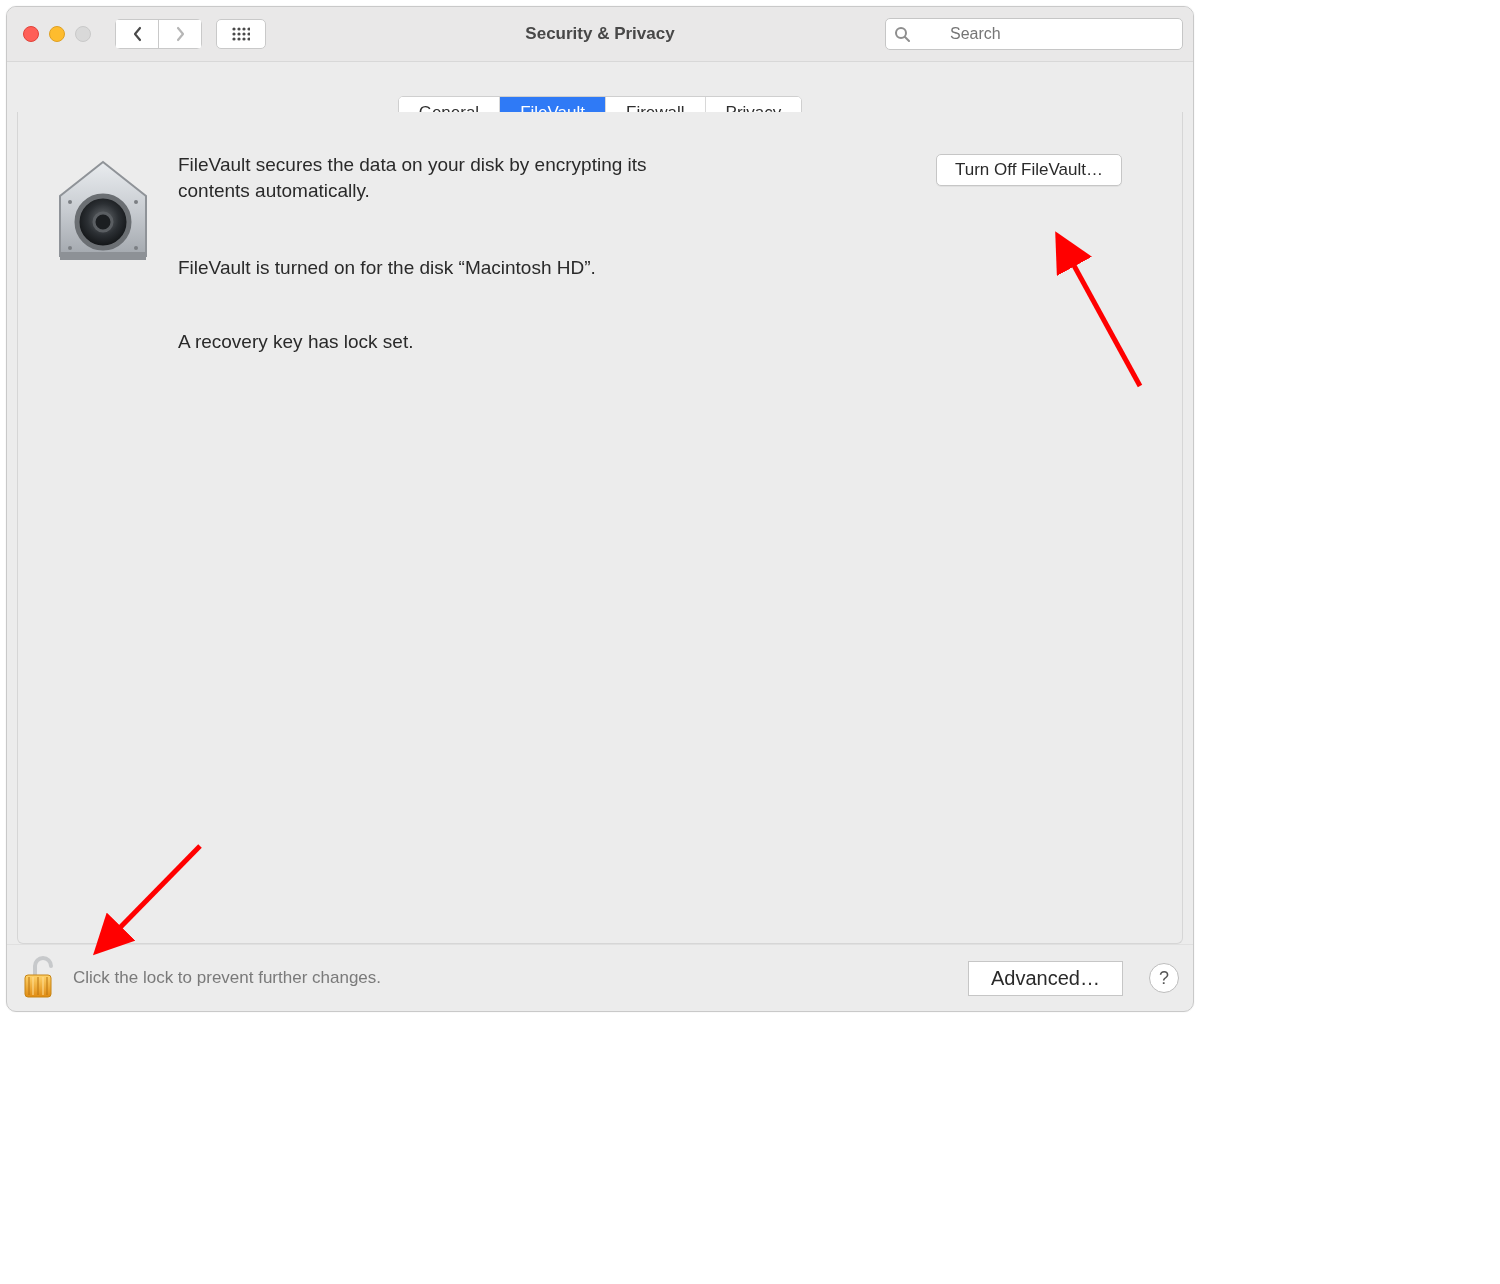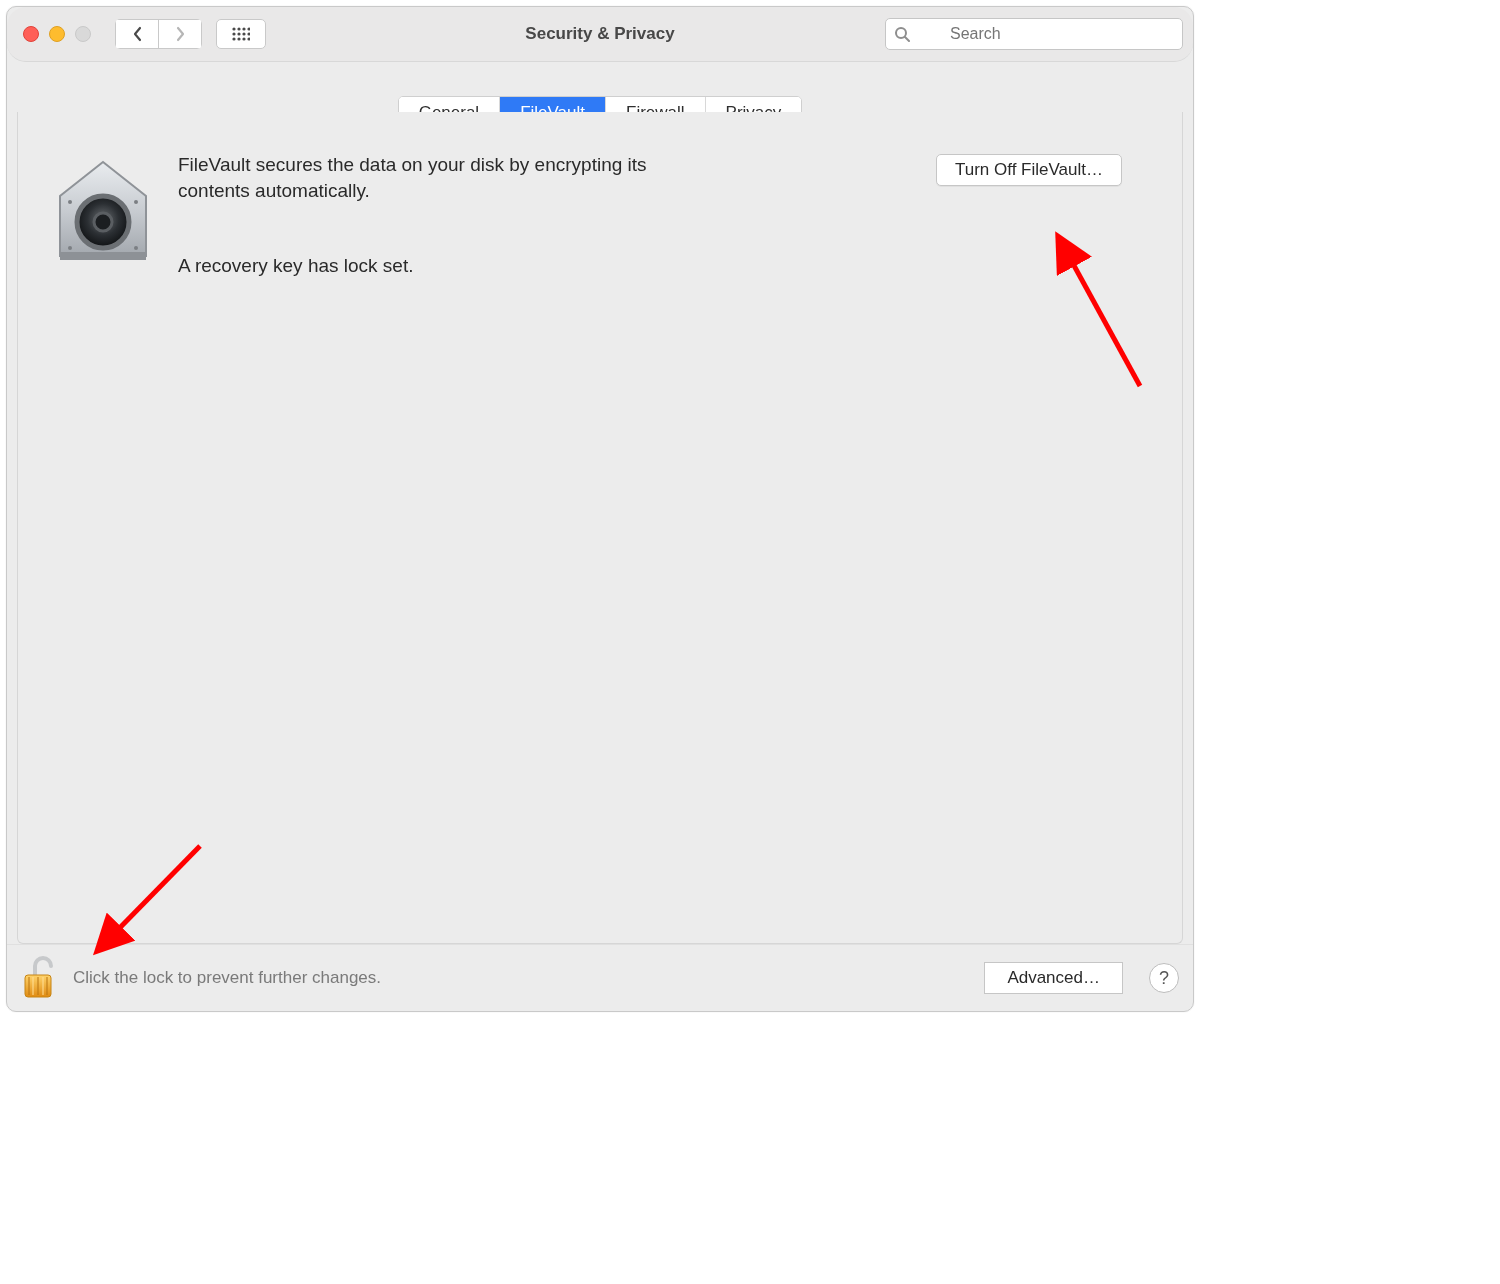--- a/index.html
+++ b/index.html
@@ -26,21 +26,20 @@
   
   .titlebar{
     height:54px;
     border-bottom:1px solid #d8d8d8;
     background:#e9e8e8;
     display:flex;
     align-items:center;
     position:relative;
     padding:0 10px;
     flex:0 0 auto;
-    border-radius:19px;
   }
   .traffic-lights{display:flex;gap:10px;align-items:center;margin-left:6px;}
   .tl{width:14px;height:14px;border-radius:50%;}
   .tl.red{background:#ff5f57;border:1px solid #e14239;}
   .tl.yellow{background:#febc2e;border:1px solid #dfa023;}
   .tl.grey{background:#d9d9d9;border:1px solid #c9c9c9;}
   .nav-group{display:flex;margin-left:24px;border-radius:5px;overflow:hidden;}
   .nav-btn{
     width:42px;height:28px;background:#fff;border:1px solid #c9c9c9;
     display:flex;align-items:center;justify-content:center;
@@ -92,21 +91,21 @@
   .warn-label{color:#e03b24;font-weight:400;}
   .status-line{margin-top:54px;font-size:19px;color:#2a2a2a;}
   
   .footer{
     height:66px;display:flex;align-items:center;padding:0 14px;gap:16px;
     border-top:1px solid #e0e0e0;flex:0 0 auto;
   }
   .footer .hint{font-size:17px;color:#7a7a7a;}
   .footer-spacer{flex:1;}
   .adv-btn{
-    background:#fff;border:1px solid #c6c6c6;border-radius:0;padding:5px 22px;font-size:17px;color:#2a2a2a;
+    background:#fff;border:1px solid #c6c6c6;border-radius:0;padding:5px 22px;font-size:20px;color:#2a2a2a;
   }
   .help-btn{
     width:28px;height:28px;border-radius:50%;border:1px solid #bdbdbd;background:#fff;
     display:flex;align-items:center;justify-content:center;color:#555;font-size:18px;margin-left:10px;
   }
   
   .arrow{position:absolute;pointer-events:none;}
   .arrow svg{display:block;}
   .page{position:relative;}
 </style>
@@ -196,20 +195,21 @@
             <circle cx="55" cy="66" r="26" fill="url(#dial)" stroke="#6b6f73" stroke-width="5"></circle>
             <circle cx="55" cy="66" r="9" fill="#1b1e21" stroke="#5a5e62" stroke-width="3"></circle>
             <circle cx="22" cy="46" r="2" fill="#7b7f83"></circle>
             <circle cx="88" cy="46" r="2" fill="#7b7f83"></circle>
             <circle cx="22" cy="92" r="2" fill="#7b7f83"></circle>
             <circle cx="88" cy="92" r="2" fill="#7b7f83"></circle>
           </svg>
         </div>
         <div class="text-col">
           <div class="lead">FileVault secures the data on your disk by encrypting its contents automatically.</div>
+          <div class="status-line">FileVault is turned on for the disk “Macintosh HD”.</div>
           <div class="status-line" style="margin-top:52px;">A recovery key has lock set.</div>
         </div>
       </div>
 
       <button class="action-btn">Turn Off FileVault…</button>
 
     </div>
   </div>
 
   <div class="footer">

